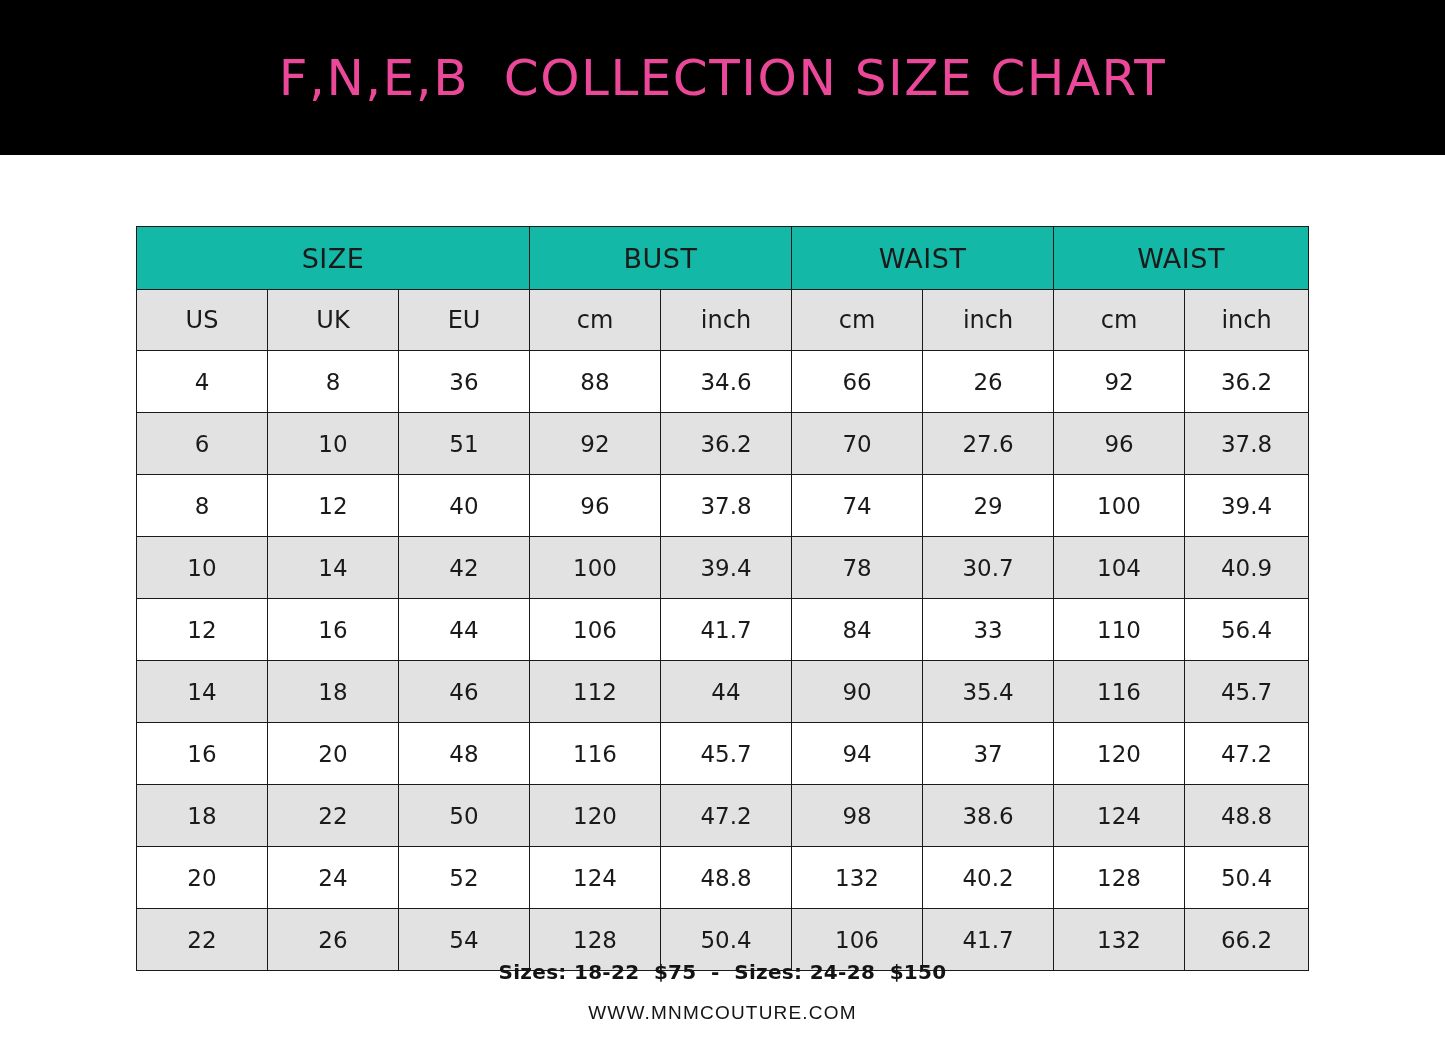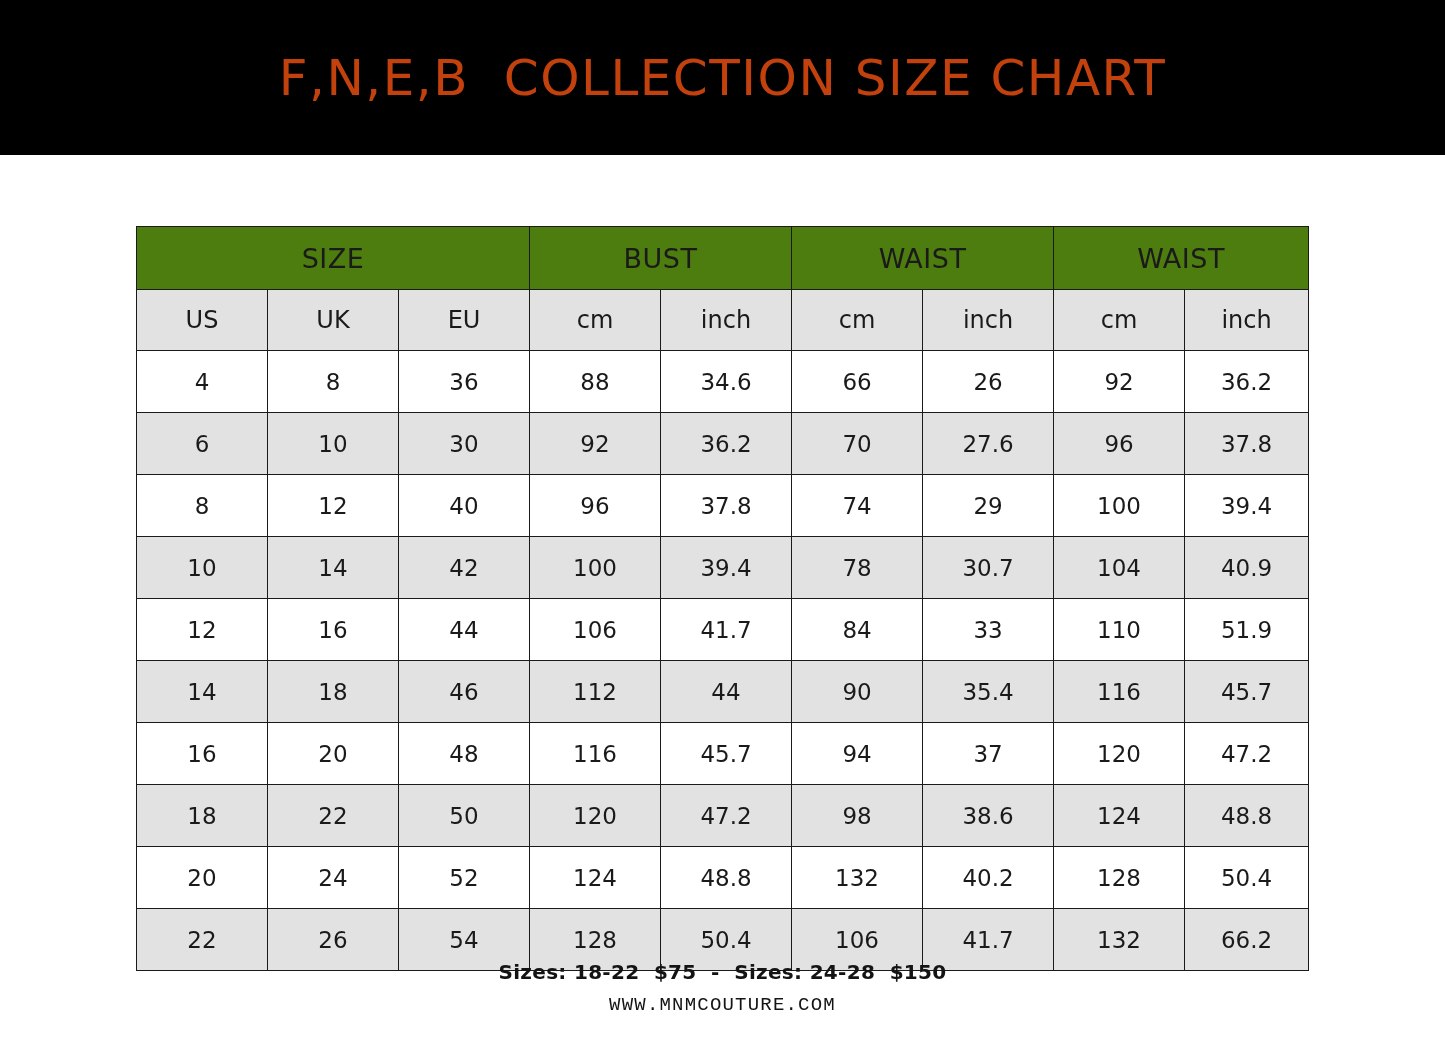--- a/index.html
+++ b/index.html
@@ -24,21 +24,21 @@
     left: 0;
     top: 0;
     width: 1445px;
     height: 155px;
     background: #000000;
     display: flex;
     align-items: center;
     justify-content: center;
   }
   .header-title {
-    color: #c2410c;
+    color: #ec4899;
     font-size: 50px;
     font-weight: 400;
     letter-spacing: 1.5px;
     font-family: "DejaVu Sans", sans-serif;
     white-space: pre;
   }
   .table-wrap {
     position: absolute;
     left: 136px;
     top: 226px;
@@ -53,21 +53,21 @@
   table.size-chart th {
     border: 1px solid #1a1a1a;
     text-align: center;
     font-weight: 400;
     font-family: "DejaVu Sans", sans-serif;
     color: #1a1a1a;
   }
   tr.group-head td {
     height: 60px;
     font-size: 27px;
-    background: #4d7c0f;
+    background: #14b8a6;
     letter-spacing: 0.5px;
   }
   tr.unit-head td {
     height: 58px;
     font-size: 24px;
     background: #e2e2e2;
   }
   tr.data td {
     height: 59px;
     font-size: 23px;
@@ -87,24 +87,24 @@
   }
   .footer-pricing {
     font-size: 20px;
     font-weight: bold;
     color: #141414;
     font-family: "DejaVu Sans", sans-serif;
     letter-spacing: 0.3px;
     white-space: pre;
   }
   .footer-url {
-    margin-top: 10px;
+    margin-top: 18px;
     font-size: 19px;
     color: #141414;
-    font-family: Liberation Mono, monospace;
+    font-family: Liberation Sans, sans-serif;
     letter-spacing: 1.2px;
   }
 </style>
 </head>
 <body>
 
 <div class="page">
 
   <div class="header-banner">
     <div class="header-title">F,N,E,B  COLLECTION SIZE CHART</div>
@@ -149,21 +149,21 @@
           <td>88</td>
           <td>34.6</td>
           <td>66</td>
           <td>26</td>
           <td>92</td>
           <td>36.2</td>
         </tr>
         <tr class="data even">
           <td>6</td>
           <td>10</td>
-          <td>30</td>
+          <td>51</td>
           <td>92</td>
           <td>36.2</td>
           <td>70</td>
           <td>27.6</td>
           <td>96</td>
           <td>37.8</td>
         </tr>
         <tr class="data odd">
           <td>8</td>
           <td>12</td>
@@ -188,21 +188,21 @@
         </tr>
         <tr class="data odd">
           <td>12</td>
           <td>16</td>
           <td>44</td>
           <td>106</td>
           <td>41.7</td>
           <td>84</td>
           <td>33</td>
           <td>110</td>
-          <td>51.9</td>
+          <td>56.4</td>
         </tr>
         <tr class="data even">
           <td>14</td>
           <td>18</td>
           <td>46</td>
           <td>112</td>
           <td>44</td>
           <td>90</td>
           <td>35.4</td>
           <td>116</td>

